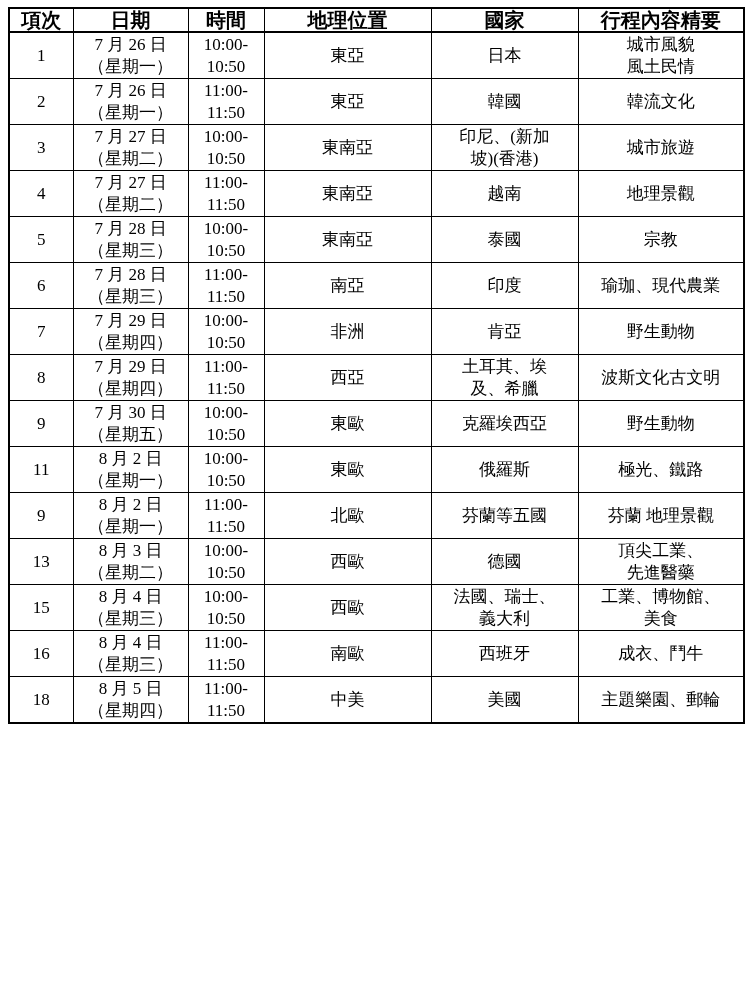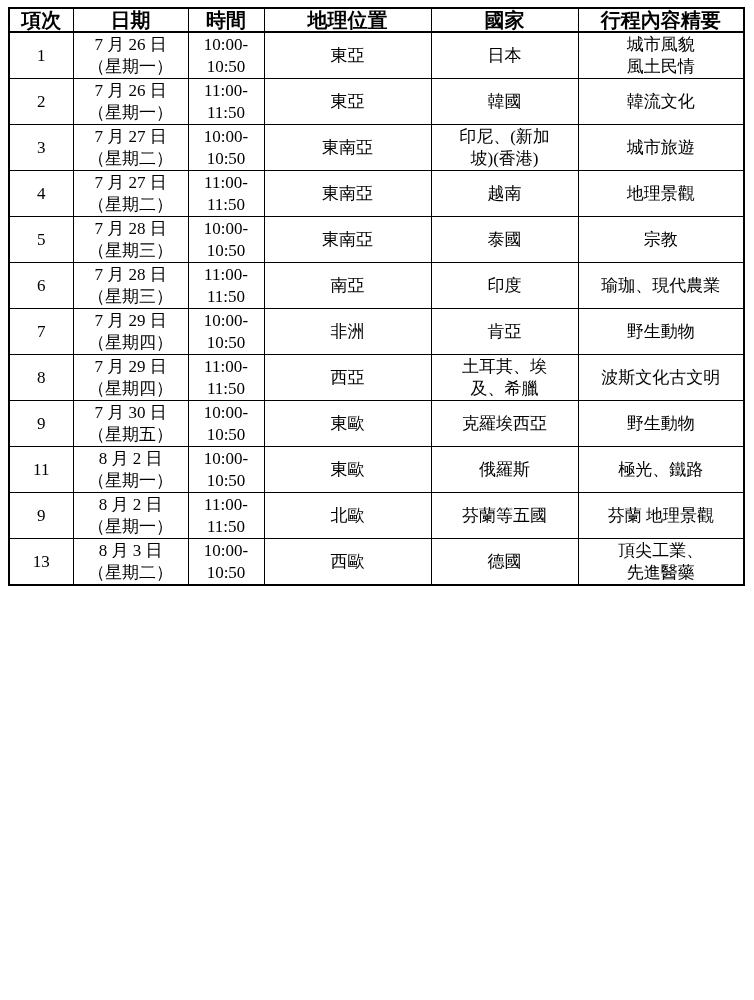--- a/index.html
+++ b/index.html
@@ -188,15 +188,47 @@
     <td>13</td>
     <td>8 月 3 日
 （星期二）</td>
     <td>10:00-
 10:50</td>
     <td>西歐</td>
     <td>德國</td>
     <td>頂尖工業、
 先進醫藥</td>
   </tr>
+        <tr>
+    <td>15</td>
+    <td>8 月 4 日
+（星期三）</td>
+    <td>10:00-
+10:50</td>
+    <td>西歐</td>
+    <td>法國、瑞士、
+義大利</td>
+    <td>工業、博物館、
+美食</td>
+  </tr>
+        <tr>
+    <td>16</td>
+    <td>8 月 4 日
+（星期三）</td>
+    <td>11:00-
+11:50</td>
+    <td>南歐</td>
+    <td>西班牙</td>
+    <td>成衣、鬥牛</td>
+  </tr>
+        <tr>
+    <td>18</td>
+    <td>8 月 5 日
+（星期四）</td>
+    <td>11:00-
+11:50</td>
+    <td>中美</td>
+    <td>美國</td>
+    <td>主題樂園、郵輪</td>
+  </tr>
       </tbody>
   </table>
 </div>
 
 </body></html>

